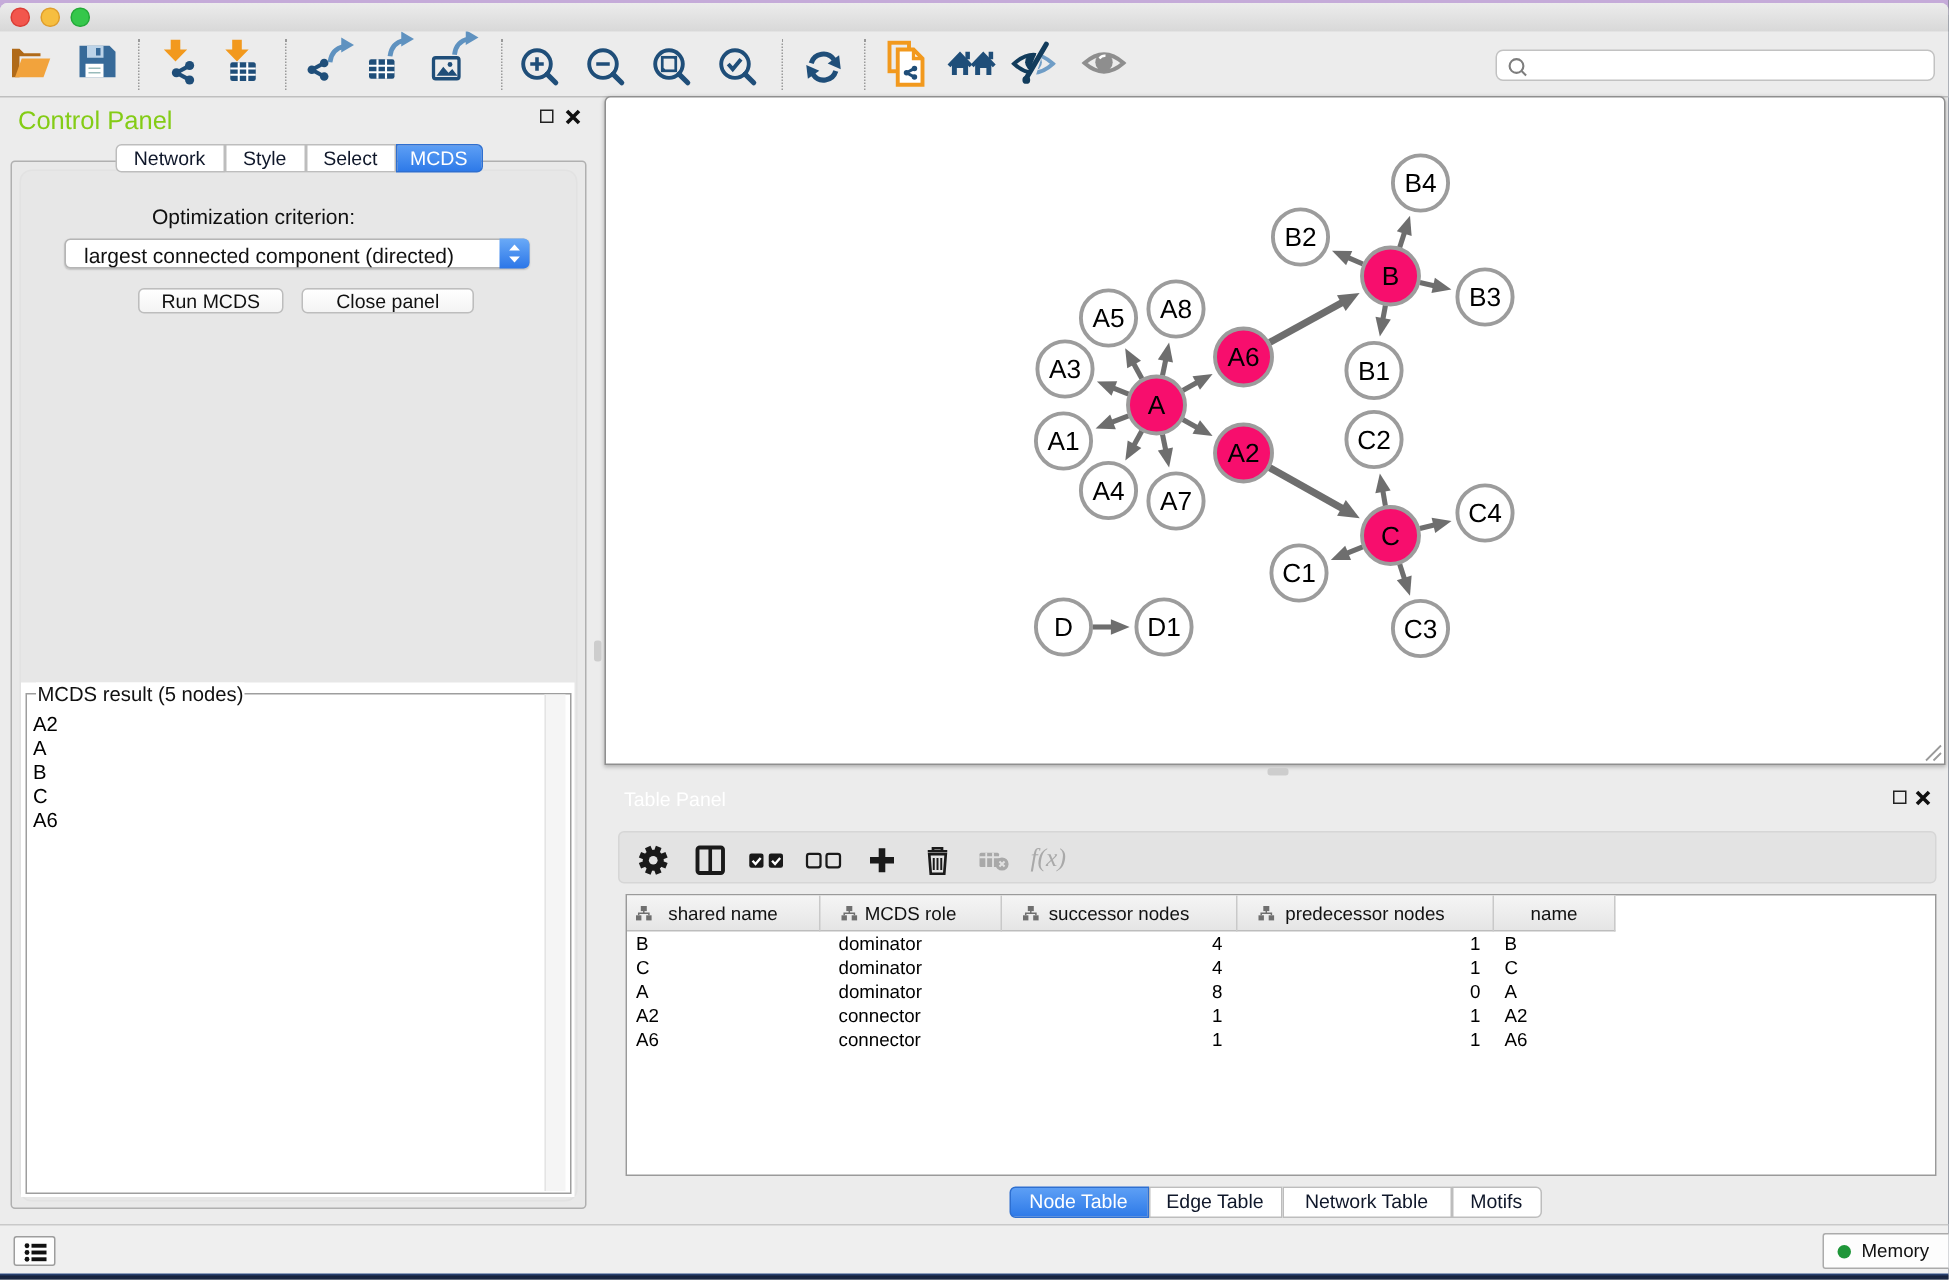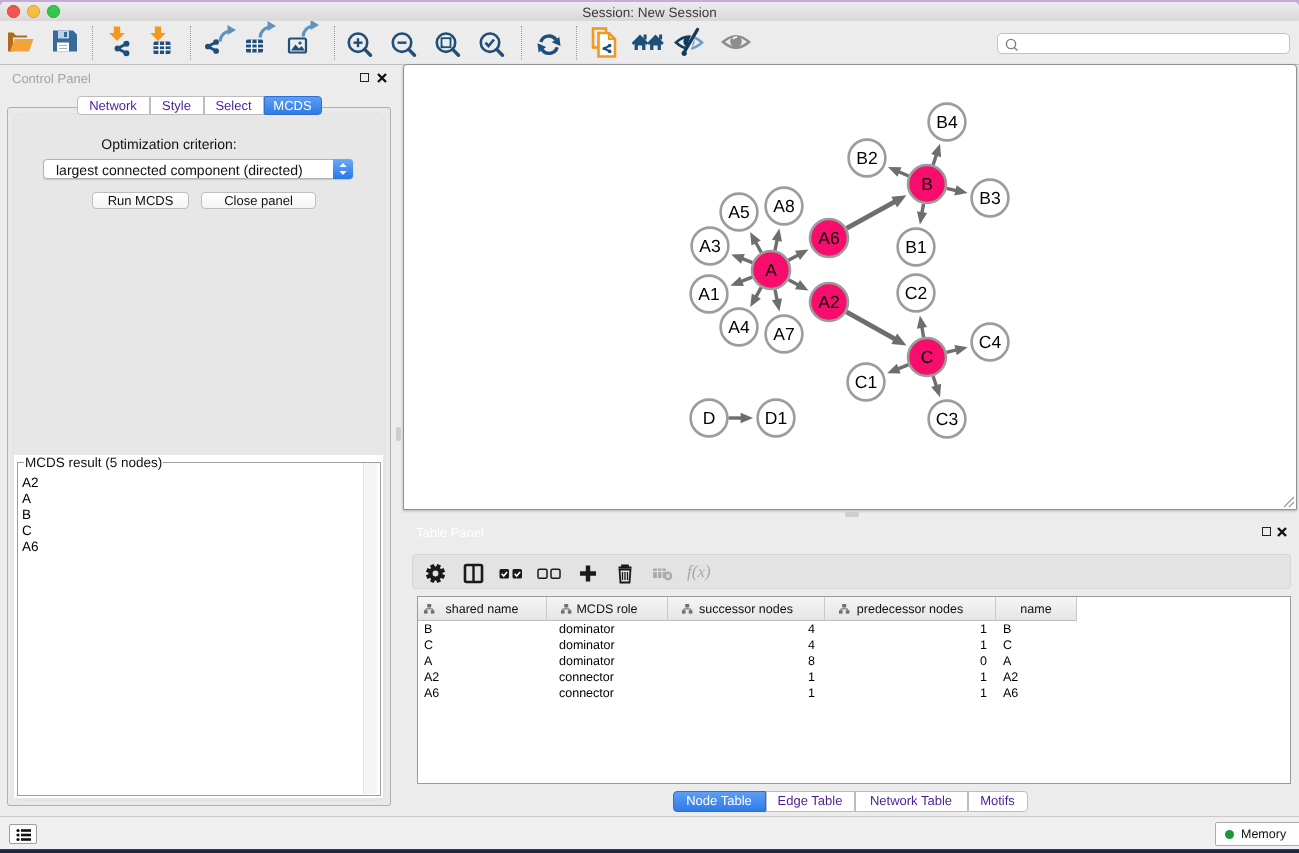--- a/index.html
+++ b/index.html
@@ -3,25 +3,25 @@
 * { margin:0; padding:0; box-sizing:border-box; }
 html,body { width:1299px; height:853px; overflow:hidden; }
 body { font-family:"Liberation Sans",sans-serif; background:#101d36; position:relative; text-rendering:geometricPrecision; }
 #app { position:absolute; left:0; top:2px; width:1299px; height:848px; background:#ececec; border-radius:5px 5px 0 0; }
 #titlebar { position:absolute; left:0; top:2px; width:100%; height:20px; background:linear-gradient(#ececec,#d8d8d8); border-radius:5px 5px 0 0; border-bottom:1px solid #c3c3c3; }
 #titlebar .t { position:absolute; width:100%; text-align:center; top:3px; font-size:13.5px; color:#3a3a3a; }
 .light { position:absolute; top:3px; width:12.5px; height:12.5px; border-radius:50%; }
 #toolbar { position:absolute; left:0; top:21px; width:100%; height:44px; background:#ececec; border-bottom:1px solid #bfbfbf; }
 .tsep { position:absolute; top:5px; height:34px; width:0; border-left:1px dotted #9a9a9a; }
 #search { position:absolute; left:997px; top:12px; width:293px; height:21px; background:#fff; border:1px solid #c2c2c2; border-radius:5px; }
-#cp-title { position:absolute; left:12px; top:71px; font-size:13px; color:#a3a3a3; }
+#cp-title { position:absolute; left:12px; top:71px; font-size:17px; color:#84cc16; }
 .sqico { position:absolute; width:9px; height:9px; border:1.5px solid #222; }
 #cp-panel { position:absolute; left:7px; top:107px; width:384px; height:699px; border:1px solid #b0b0b0; border-radius:3px; background:#e9e9e9; }
 #cp-inner { position:absolute; left:13px; top:113px; width:372px; height:688px; background:#e7e7e7; border:1px solid #e2e2e2; border-radius:8px; }
-.seg { position:absolute; background:#fff; border:1px solid #bdbdbd; font-size:13px; color:#4c1d95; text-align:center; line-height:18px; margin-left:-0.5px; }
+.seg { position:absolute; background:#fff; border:1px solid #bdbdbd; font-size:13px; color:#0f172a; text-align:center; line-height:18px; margin-left:-0.5px; }
 .seg.sel { background:linear-gradient(#5d9ff5,#2e7ae8); color:#fff; border-color:#2e6fd0; }
 .segwrap { position:absolute; }
 #optlabel { position:absolute; left:7px; top:136px; width:324px; text-align:center; font-size:14px; color:#111; }
 #combo { position:absolute; left:43px; top:159px; width:310px; height:20px; background:#fff; border:1px solid #b5b5b5; border-radius:4px; box-shadow:0 0.5px 1px rgba(0,0,0,.15); }
 #combo .txt { position:absolute; left:12px; top:2px; font-size:14px; color:#111; }
 #combo .step { position:absolute; right:-1px; top:-1px; width:20px; height:20px; background:linear-gradient(#6aaaf7,#2b76e8); border-radius:0 4px 4px 0; }
 .btn { position:absolute; height:17px; background:linear-gradient(#ffffff,#f4f4f4); border:1px solid #bdbdbd; border-radius:4px; font-size:13px; color:#111; text-align:center; line-height:15px; }
 #mcdsbox { position:absolute; left:14px; top:455px; width:369px; height:343px; background:#fff; }
 #mcdsborder { position:absolute; left:17px; top:462px; width:364px; height:334px; border:1px solid #9e9e9e; }
 #mcdslegend { position:absolute; left:24px; top:455px; font-size:13.5px; color:#111; background:#fff; padding:0 1px; }
@@ -40,21 +40,20 @@
 .trow span { position:absolute; top:1px; }
 .trow span.r { text-align:right; }
 #statusbar { position:absolute; left:0; top:816px; width:100%; height:33px; background:#efefef; border-top:1px solid #c9c9c9; }
 #wall-bottom { position:absolute; left:0; top:849px; width:100%; height:4px; background:linear-gradient(#31508a,#16223d 45%,#1b2946); }
 #memorybtn { position:absolute; left:1215px; top:822px; width:96px; height:24px; background:#fdfdfd; border:1px solid #ababab; border-radius:2px; }
 #listbtn { position:absolute; left:9px; top:824px; width:28px; height:20px; background:#fdfdfd; border:1px solid #9d9d9d; border-radius:2px; }
 </style></head><body>
 <div style="position:absolute;left:0;top:0;width:100%;height:10px;background:#c5abd9"></div>
 <div id="app"></div>
 <div id="titlebar">
-    <div class="t">Session: New Session</div>
 <div class="light" style="left:7px;background:#f2564d;border:0.5px solid #da3e36"></div>
 <div class="light" style="left:27px;background:#f6be40;border:0.5px solid #df9e2d"></div>
 <div class="light" style="left:47px;background:#35c74b;border:0.5px solid #24a939"></div>
 </div>
 <div id="toolbar">
 <svg width="760" height="44" style="position:absolute;left:0;top:0" viewBox="0 0 760 44">
       <g transform="translate(0,-21.5)">
         <path d="M8 33 l0 19 l5 0 0 -14 14 0 0 -2 -11 0 -3 -3 z" fill="#b06a19"></path>
 <path d="M10 52 l4.5 -12.5 19 0 -4.5 12.5 z" fill="#f2a33c"></path>
 <path d="M53 31 h20 l4 4 v17 h-24 z" fill="#376a99"></path>

